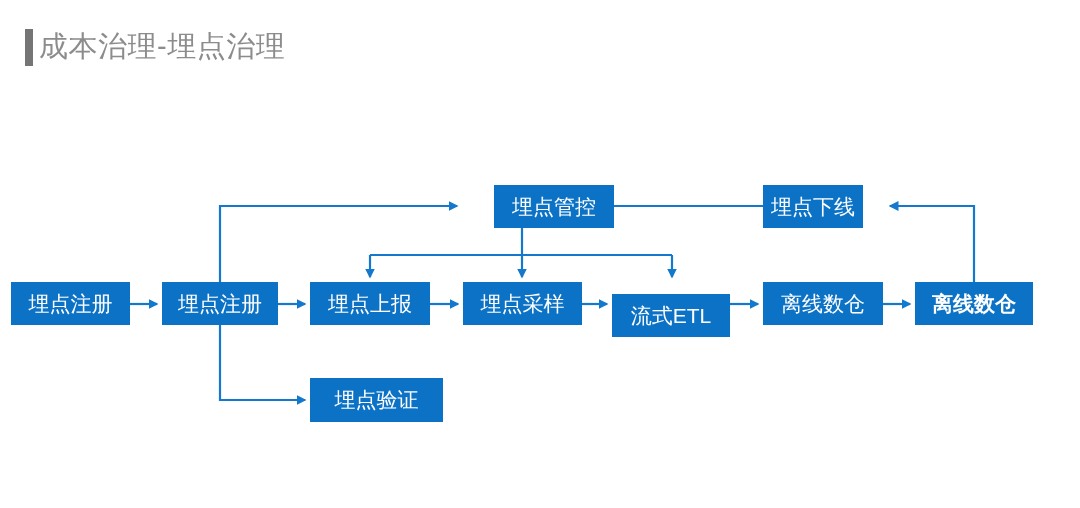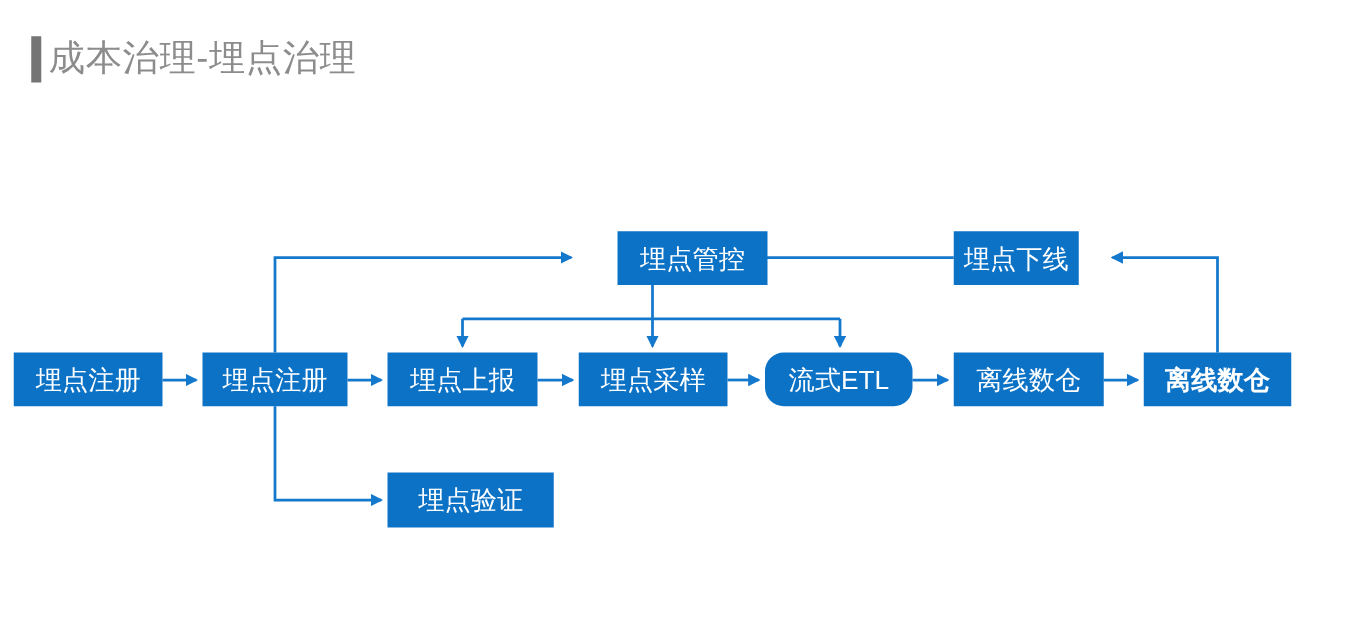--- a/index.html
+++ b/index.html
@@ -43,21 +43,21 @@
     align-items: center;
     justify-content: center;
     font-size: 21px;
     white-space: nowrap;
   }
   
   .n-design   { left: 11px;  top: 282px; width: 119px; }
   .n-register { left: 162px; top: 282px; width: 116px; }
   .n-report   { left: 310px; top: 282px; width: 120px; }
   .n-sampling { left: 463px; top: 282px; width: 119px; }
-  .n-etl      { left: 612px; top: 282px; width: 118px; border-radius: 15px; }
+  .n-etl      { left: 612px; top: 294px; width: 118px; }
   .n-grading  { left: 763px; top: 282px; width: 120px; }
   .n-warehouse{ left: 915px; top: 282px; width: 118px; font-weight: bold; }
   .n-control  { left: 462px; top: 185px; width: 120px; margin-left: 32px; }
   .n-offline  { left: 763px; top: 185px; width: 100px; }
   .n-verify   { left: 310px; top: 378px; width: 133px; height: 44px; }
   svg.edges {
     position: absolute;
     left: 0; top: 0;
     width: 1080px; height: 508px;
     pointer-events: none;

